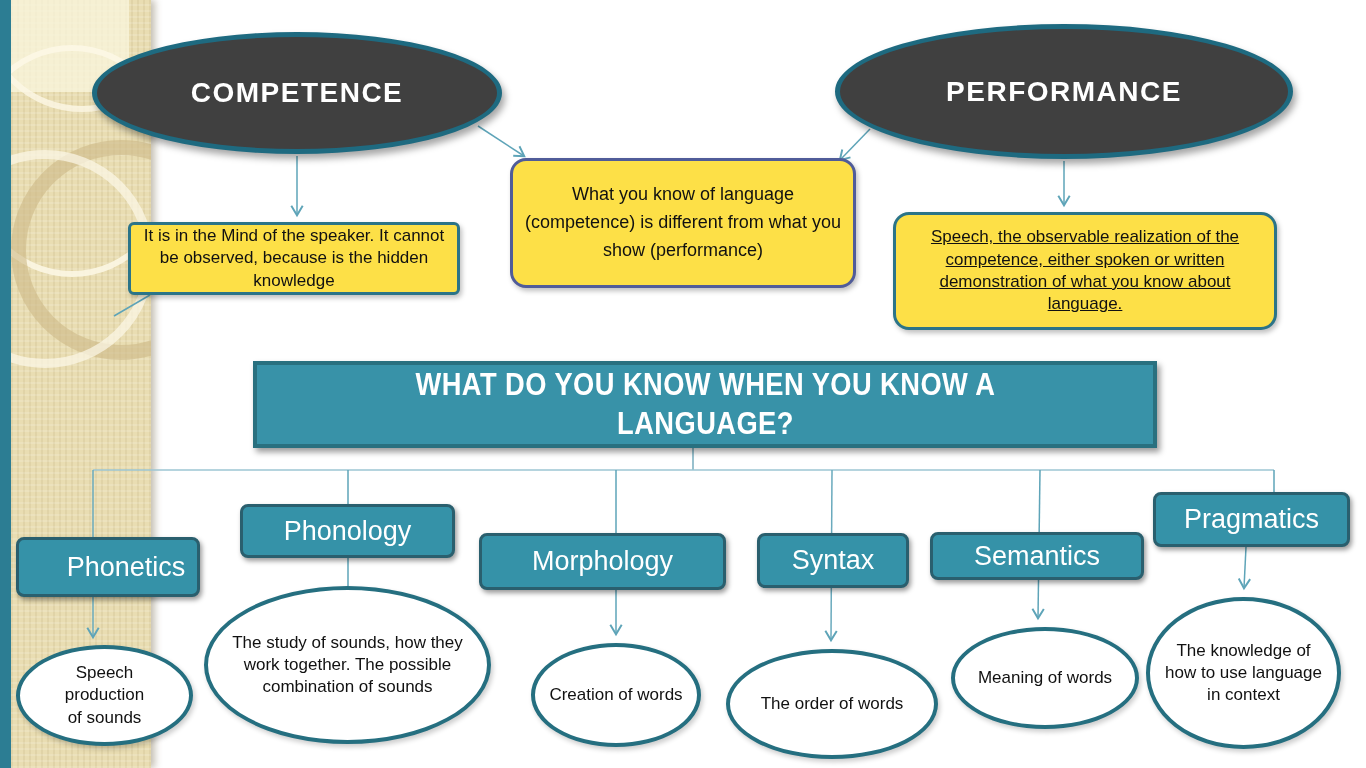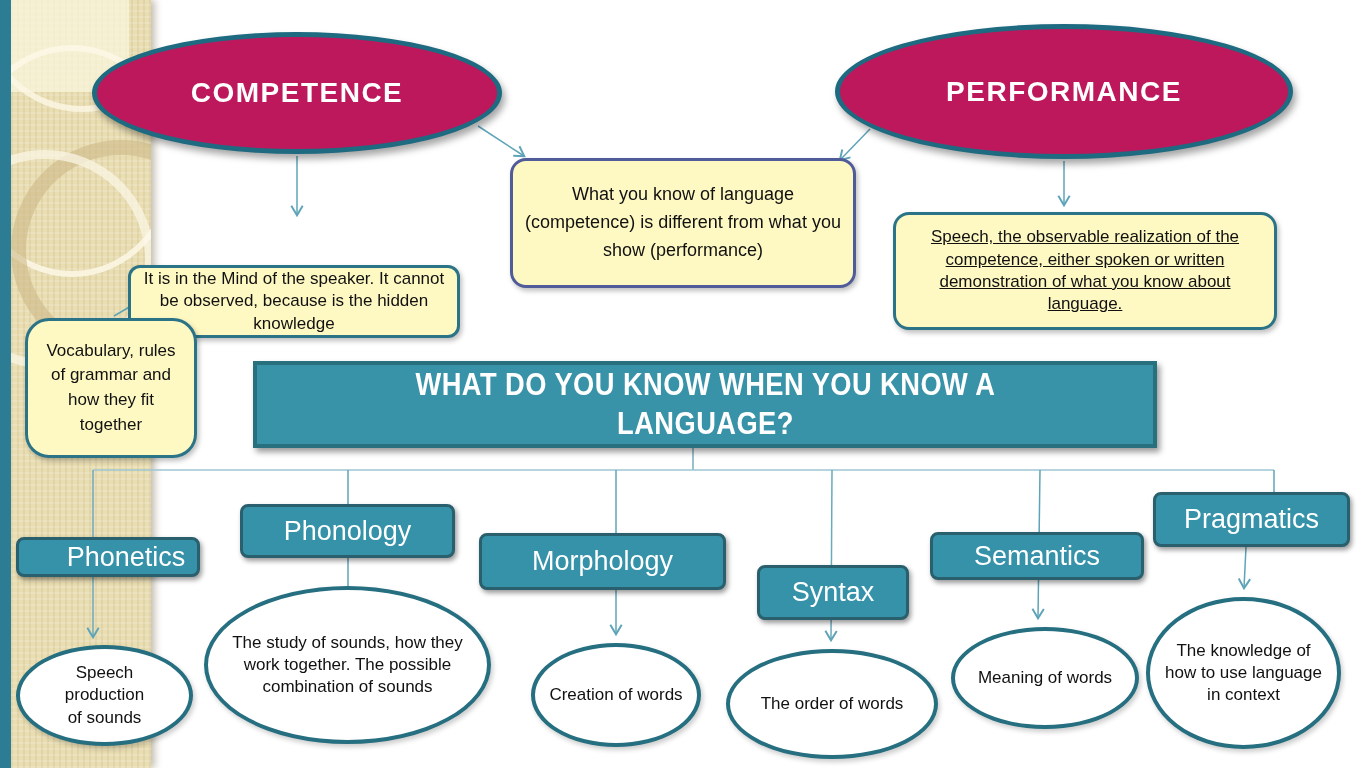--- a/index.html
+++ b/index.html
@@ -25,31 +25,31 @@
   .ring2{left:0px;top:140px;width:190px;height:190px;border:15px solid rgba(205,185,135,.6);}
   .ring3{left:-75px;top:150px;width:200px;height:200px;border:9px solid rgba(252,248,232,.7);}
   .ring4{left:-30px;top:-90px;width:190px;height:190px;border:6px solid rgba(253,248,230,.8);}
 
   
   svg.connectors{position:absolute;left:0;top:0;z-index:1;pointer-events:none;}
 
   
   .node{position:absolute;display:flex;align-items:center;justify-content:center;text-align:center;z-index:2;box-sizing:border-box;}
   .big-ellipse{
-    border-radius:50%;background:#be185d;border:5px solid #1e6a80;
+    border-radius:50%;background:#404040;border:5px solid #1e6a80;
     color:#fff;font-weight:bold;font-size:28px;letter-spacing:1.5px;
     box-shadow:3px 5px 7px rgba(0,0,0,.35);
   }
   .note{
-    background:#fef9c3;border:3px solid #2b7488;color:#111;
+    background:#fde047;border:3px solid #2b7488;color:#111;
     font-size:17px;line-height:1.32;padding:4px 10px;
     box-shadow:2px 3px 5px rgba(0,0,0,.25);
   }
   .note-mid{border-color:#505c99;border-radius:16px;font-size:18px;line-height:1.55;}
-  .note-mind{border-radius:12px;margin-top:43px;}
+  .note-mind{border-radius:6px;}
   .note-speech{border-radius:16px;}
   .note-vocab{border-radius:24px;}
   .banner{
     background:#3892a8;border:4px solid #29707f;color:#ffffff;
     box-shadow:3px 4px 6px rgba(0,0,0,.4);
   }
   .banner-text{
     font-weight:bold;font-size:31px;letter-spacing:.5px;line-height:1.25;
     white-space:pre-line;transform:scaleX(.88);
   }
@@ -111,39 +111,36 @@
 
   <div class="node note note-mid" style="left:510px;top:158px;width:346px;height:130px;">
     <span>What you know of language (competence) is different from what you show (performance)</span>
   </div>
   <div class="node note note-mind" style="left:128px;top:222px;width:332px;height:73px;">
     <span>It is in the Mind of the speaker. It cannot be observed, because is the hidden knowledge</span>
   </div>
   <div class="node note note-speech" style="left:893px;top:212px;width:384px;height:118px;text-decoration:underline;">
     <span>Speech, the observable realization of the competence, either spoken or written demonstration of what you know about language.</span>
   </div>
-  <div class="node note note-vocab" style="left:25px;top:318px;width:172px;height:140px;line-height:1.45;">
-    <span>Vocabulary, rules of grammar and how they fit together</span>
-  </div>
 
   <div class="node banner" style="left:253px;top:361px;width:904px;height:87px;">
     <div class="banner-text">WHAT DO YOU KNOW WHEN YOU KNOW A
 LANGUAGE?</div>
   </div>
 
-  <div class="node branch-box" style="left:16px;top:537px;width:184px;height:40px;padding-left:36px;">
+  <div class="node branch-box" style="left:16px;top:537px;width:184px;height:60px;padding-left:36px;">
     <span>Phonetics</span>
   </div>
   <div class="node branch-box" style="left:240px;top:504px;width:215px;height:54px;">
     <span>Phonology</span>
   </div>
   <div class="node branch-box" style="left:479px;top:533px;width:247px;height:57px;">
     <span>Morphology</span>
   </div>
-  <div class="node branch-box" style="left:757px;top:533px;width:152px;height:55px;margin-top:32px;">
+  <div class="node branch-box" style="left:757px;top:533px;width:152px;height:55px;">
     <span>Syntax</span>
   </div>
   <div class="node branch-box" style="left:930px;top:532px;width:214px;height:48px;">
     <span>Semantics</span>
   </div>
   <div class="node branch-box" style="left:1153px;top:492px;width:197px;height:55px;">
     <span>Pragmatics</span>
   </div>
 
   <div class="node branch-ellipse" style="left:16px;top:645px;width:177px;height:101px;">

